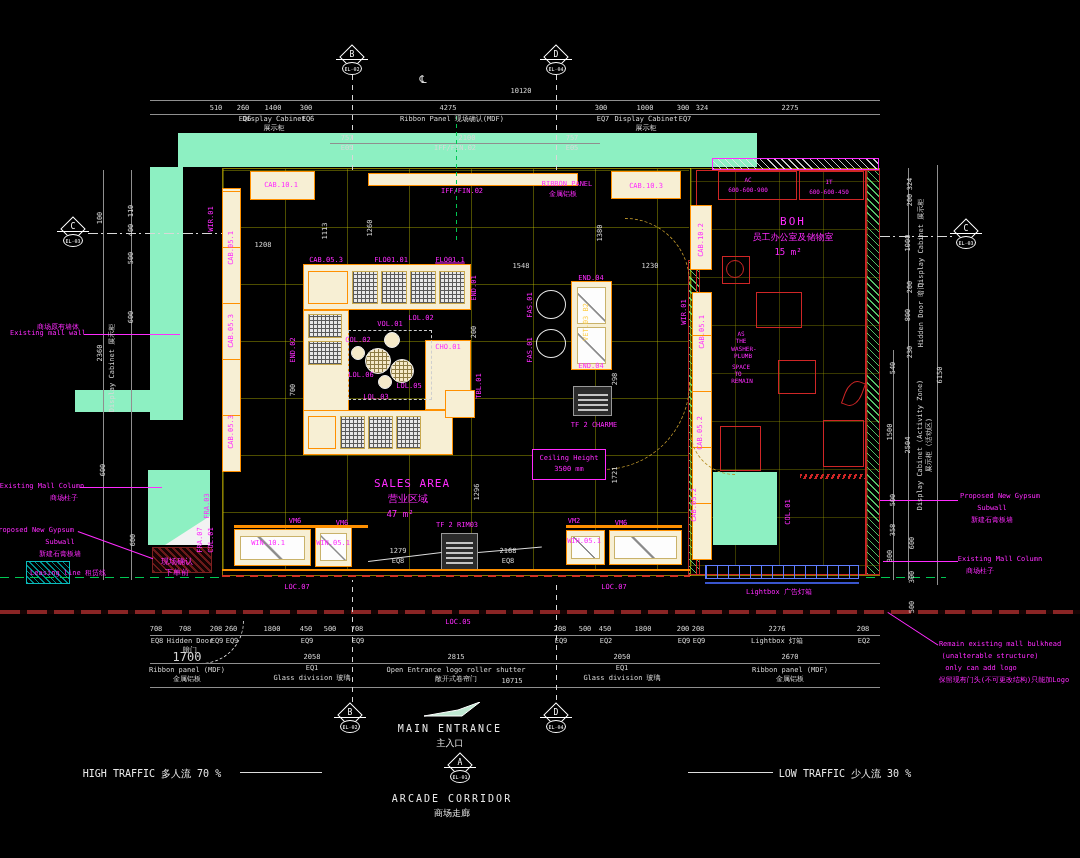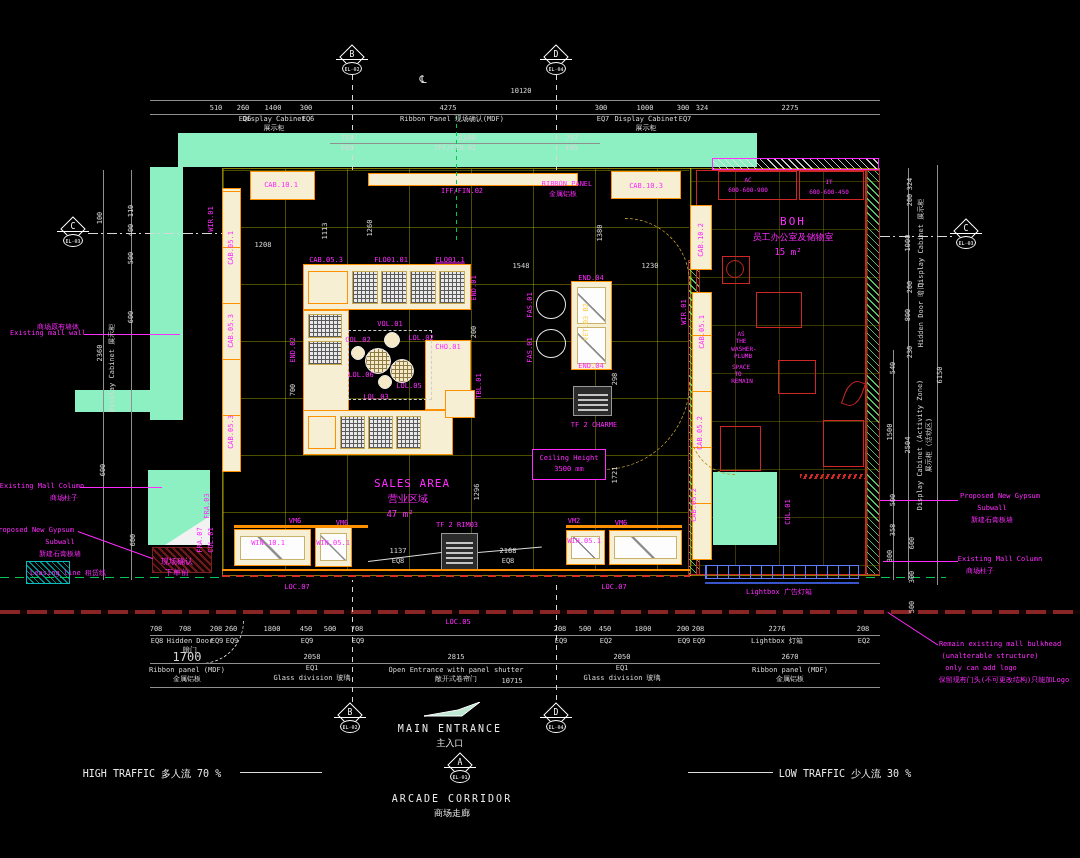--- a/index.html
+++ b/index.html
@@ -357,39 +357,39 @@
       <span class="lbl" style="left: 777px; top: 641px; font-size: 7px; color: rgb(216, 216, 216);">Lightbox 灯箱</span>
       <span class="lbl" style="left: 863px; top: 629px; font-size: 7px; color: rgb(216, 216, 216);">208</span>
       <span class="lbl" style="left: 864px; top: 641px; font-size: 7px; color: rgb(216, 216, 216);">EQ2</span>
       <span class="lbl" style="left: 187px; top: 657px; font-size: 12px; color: rgb(216, 216, 216);">1700</span>
       <span class="lbl" style="left: 187px; top: 670px; font-size: 7px; color: rgb(216, 216, 216);">Ribbon panel (MDF)</span>
       <span class="lbl" style="left: 187px; top: 679px; font-size: 7px; color: rgb(216, 216, 216);">金属铝板</span>
       <span class="lbl" style="left: 312px; top: 657px; font-size: 7px; color: rgb(216, 216, 216);">2058</span>
       <span class="lbl" style="left: 312px; top: 668px; font-size: 7px; color: rgb(216, 216, 216);">EQ1</span>
       <span class="lbl" style="left: 312px; top: 678px; font-size: 7px; color: rgb(216, 216, 216);">Glass division 玻璃</span>
       <span class="lbl" style="left: 456px; top: 657px; font-size: 7px; color: rgb(216, 216, 216);">2815</span>
-      <span class="lbl" style="left: 456px; top: 670px; font-size: 7px; color: rgb(216, 216, 216);">Open Entrance with panel shutter</span>
+      <span class="lbl" style="left: 456px; top: 670px; font-size: 7px; color: rgb(216, 216, 216);">Open Entrance logo roller shutter</span>
       <span class="lbl" style="left: 456px; top: 679px; font-size: 7px; color: rgb(216, 216, 216);">敞开式卷帘门</span>
       <span class="lbl" style="left: 622px; top: 657px; font-size: 7px; color: rgb(216, 216, 216);">2050</span>
       <span class="lbl" style="left: 622px; top: 668px; font-size: 7px; color: rgb(216, 216, 216);">EQ1</span>
       <span class="lbl" style="left: 622px; top: 678px; font-size: 7px; color: rgb(216, 216, 216);">Glass division 玻璃</span>
       <span class="lbl" style="left: 790px; top: 657px; font-size: 7px; color: rgb(216, 216, 216);">2670</span>
       <span class="lbl" style="left: 790px; top: 670px; font-size: 7px; color: rgb(216, 216, 216);">Ribbon panel (MDF)</span>
       <span class="lbl" style="left: 790px; top: 679px; font-size: 7px; color: rgb(216, 216, 216);">金属铝板</span>
       <span class="lbl" style="left: 512px; top: 681px; font-size: 7px; color: rgb(216, 216, 216);">10715</span>
       <span class="lbl" style="left: 263px; top: 245px; font-size: 7px; color: rgb(216, 216, 216);">1208</span>
       <span class="lbl lblr" style="left: 325px; top: 231px; font-size: 7px; color: rgb(216, 216, 216);">1113</span>
       <span class="lbl lblr" style="left: 370px; top: 228px; font-size: 7px; color: rgb(216, 216, 216);">1260</span>
       <span class="lbl" style="left: 521px; top: 266px; font-size: 7px; color: rgb(216, 216, 216);">1548</span>
       <span class="lbl" style="left: 650px; top: 266px; font-size: 7px; color: rgb(216, 216, 216);">1230</span>
       <span class="lbl lblr" style="left: 600px; top: 233px; font-size: 7px; color: rgb(216, 216, 216);">1380</span>
       <span class="lbl lblr" style="left: 293px; top: 390px; font-size: 7px; color: rgb(216, 216, 216);">700</span>
       <span class="lbl lblr" style="left: 474px; top: 332px; font-size: 7px; color: rgb(216, 216, 216);">200</span>
       <span class="lbl lblr" style="left: 615px; top: 379px; font-size: 7px; color: rgb(216, 216, 216);">298</span>
-      <span class="lbl" style="left: 398px; top: 551px; font-size: 7px; color: rgb(216, 216, 216);">1137</span>
+      <span class="lbl" style="left: 398px; top: 551px; font-size: 7px; color: rgb(216, 216, 216);">1279</span>
       <span class="lbl" style="left: 398px; top: 561px; font-size: 7px; color: rgb(216, 216, 216);">EQ8</span>
       <span class="lbl" style="left: 508px; top: 551px; font-size: 7px; color: rgb(216, 216, 216);">2168</span>
       <span class="lbl" style="left: 508px; top: 561px; font-size: 7px; color: rgb(216, 216, 216);">EQ8</span>
       <span class="lbl lblr" style="left: 477px; top: 492px; font-size: 7px; color: rgb(216, 216, 216);">1296</span>
       <span class="lbl lblr" style="left: 615px; top: 475px; font-size: 7px; color: rgb(216, 216, 216);">1721</span>
       <span class="lbl" style="left: 281px; top: 185px; font-size: 7px; color: rgb(255, 43, 255);">CAB.10.1</span>
       <span class="lbl" style="left: 567px; top: 184px; font-size: 7px; color: rgb(255, 43, 255);">RIBBON PANEL</span>
       <span class="lbl" style="left: 563px; top: 194px; font-size: 7px; color: rgb(255, 43, 255);">金属铝板</span>
       <span class="lbl" style="left: 462px; top: 191px; font-size: 7px; color: rgb(255, 43, 255);">IFF/FIN.02</span>
       <span class="lbl" style="left: 646px; top: 186px; font-size: 7px; color: rgb(255, 43, 255);">CAB.10.3</span>
@@ -398,21 +398,21 @@
       <span class="lbl lblr" style="left: 231px; top: 248px; font-size: 7px; color: rgb(255, 43, 255);">CAB.05.1</span>
       <span class="lbl lblr" style="left: 231px; top: 331px; font-size: 7px; color: rgb(255, 43, 255);">CAB.05.3</span>
       <span class="lbl lblr" style="left: 231px; top: 432px; font-size: 7px; color: rgb(255, 43, 255);">CAB.05.3</span>
       <span class="lbl" style="left: 326px; top: 260px; font-size: 7px; color: rgb(255, 43, 255);">CAB.05.3</span>
       <span class="lbl" style="left: 391px; top: 260px; font-size: 7px; color: rgb(255, 43, 255);">FLO01.01</span>
       <span class="lbl" style="left: 450px; top: 260px; font-size: 7px; color: rgb(255, 43, 255); text-decoration: underline;">FLO01.1</span>
       <span class="lbl lblr" style="left: 474px; top: 288px; font-size: 7px; color: rgb(255, 43, 255);">END.01</span>
       <span class="lbl lblr" style="left: 293px; top: 350px; font-size: 7px; color: rgb(255, 43, 255);">END.02</span>
       <span class="lbl" style="left: 390px; top: 324px; font-size: 7px; color: rgb(255, 43, 255);">VOL.01</span>
       <span class="lbl" style="left: 358px; top: 340px; font-size: 7px; color: rgb(255, 43, 255);">COL.02</span>
-      <span class="lbl" style="left: 421px; top: 338px; font-size: 7px; color: rgb(255, 43, 255);">LOL.02</span>
+      <span class="lbl" style="left: 421px; top: 318px; font-size: 7px; color: rgb(255, 43, 255);">LOL.02</span>
       <span class="lbl" style="left: 448px; top: 347px; font-size: 7px; color: rgb(255, 43, 255);">CHO.01</span>
       <span class="lbl" style="left: 361px; top: 375px; font-size: 7px; color: rgb(255, 43, 255);">LOL.06</span>
       <span class="lbl" style="left: 409px; top: 386px; font-size: 7px; color: rgb(255, 43, 255);">LOL.05</span>
       <span class="lbl" style="left: 376px; top: 397px; font-size: 7px; color: rgb(255, 43, 255);">LOL.03</span>
       <span class="lbl lblr" style="left: 479px; top: 386px; font-size: 7px; color: rgb(255, 43, 255);">TBL.01</span>
       <span class="lbl" style="left: 591px; top: 278px; font-size: 7px; color: rgb(255, 43, 255);">END.04</span>
       <span class="lbl" style="left: 591px; top: 366px; font-size: 7px; color: rgb(255, 43, 255);">END.04</span>
       <span class="lbl lblr" style="left: 586px; top: 322px; font-size: 7px; color: rgb(255, 207, 77);">VET.03 B2</span>
       <span class="lbl lblr" style="left: 530px; top: 305px; font-size: 7px; color: rgb(255, 43, 255);">FAS.01</span>
       <span class="lbl lblr" style="left: 530px; top: 350px; font-size: 7px; color: rgb(255, 43, 255);">FAS.01</span>

